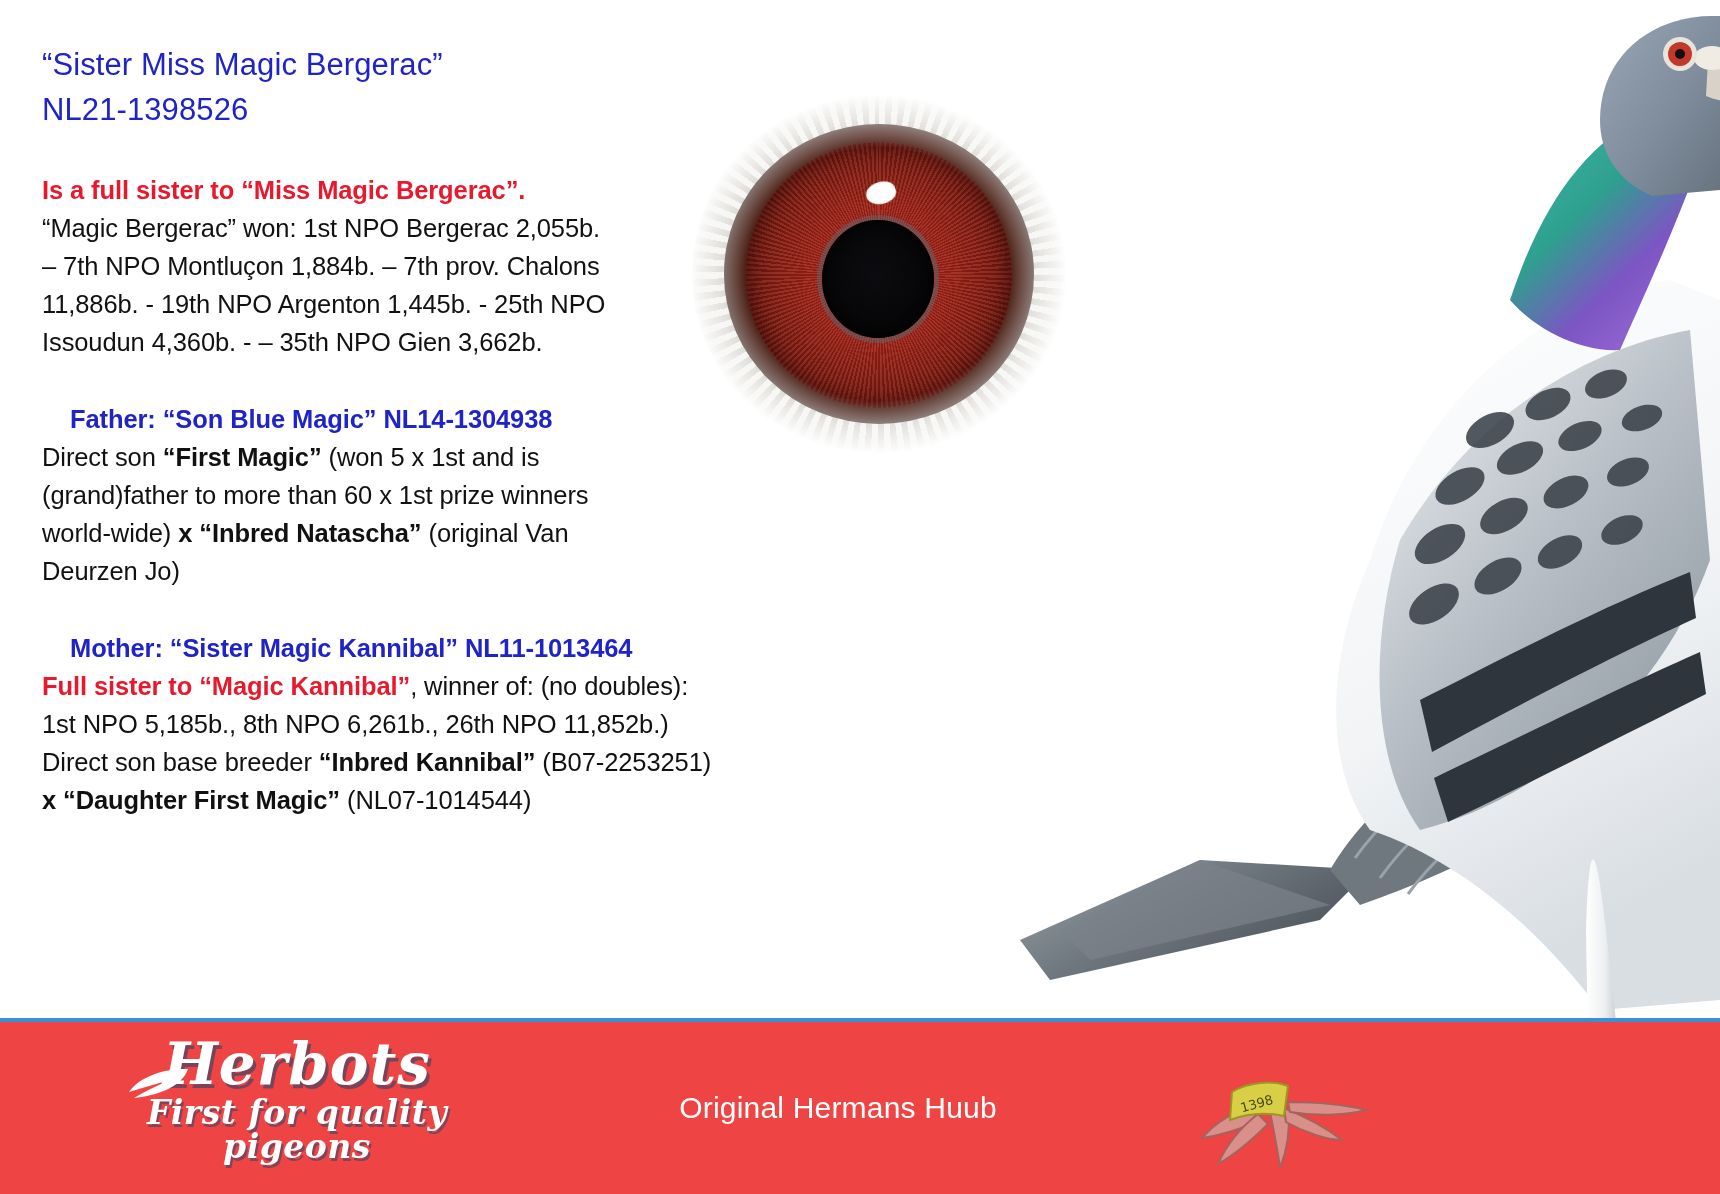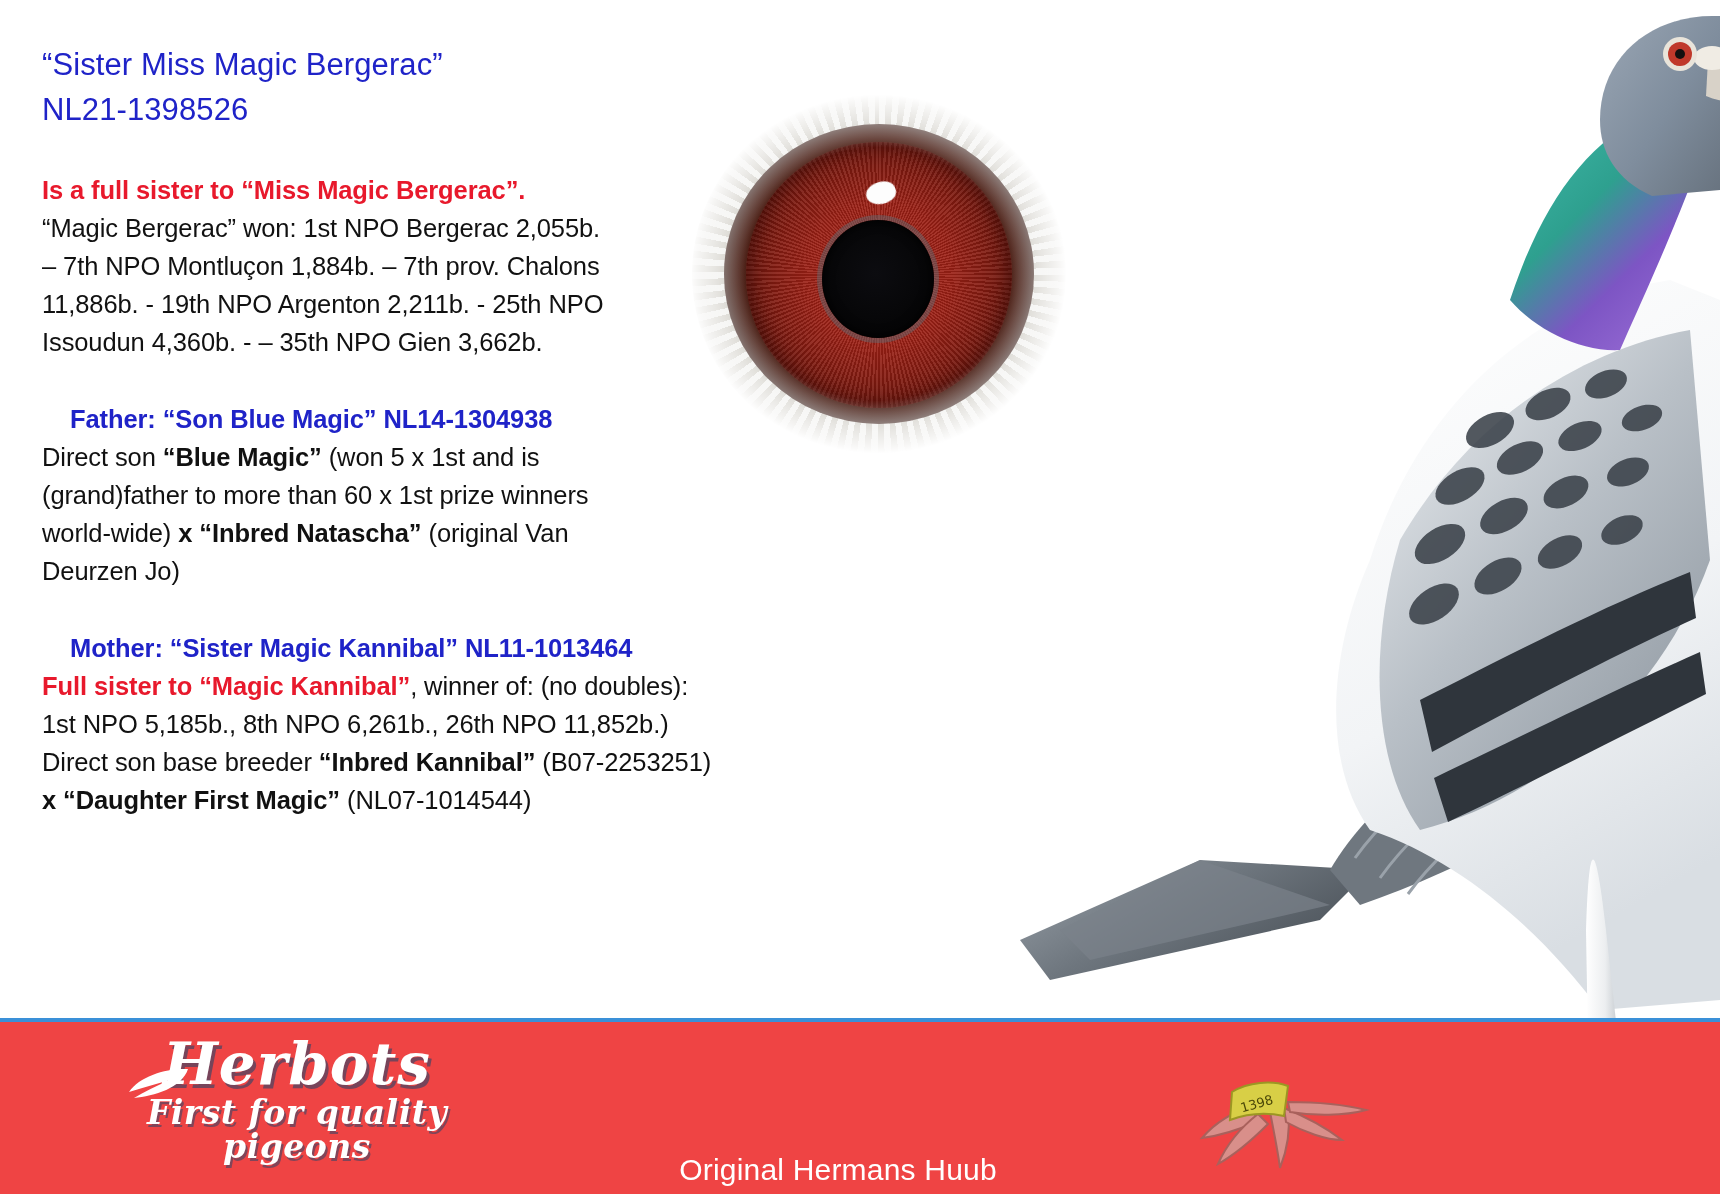--- a/index.html
+++ b/index.html
@@ -134,21 +134,21 @@
     font-size:33px;line-height:34px;
     letter-spacing:0.5px;
     text-shadow:2px 3px 0 rgba(20,70,110,0.5);
   }
   .feather{
     position:absolute;left:-6px;top:34px;width:64px;height:34px;
     z-index:2;
   }
   .banner-center{
     position:absolute;left:0;top:0;width:1720px;height:159px;
-    display:flex;align-items:flex-end;justify-content:center;
+    display:flex;align-items:center;justify-content:center;
     color:#ffffff;font-size:30px;letter-spacing:0.2px;
     pointer-events:none;
   }
   .banner-center span{transform:translate(-22px,10px);}
 
   
   .feet{
     position:absolute;left:1196px;bottom:22px;width:200px;height:100px;z-index:60;
   }
 </style>
@@ -161,29 +161,29 @@
 
     <div class="title-line">“Sister Miss Magic Bergerac”</div>
     <div class="title-id">NL21-1398526</div>
 
     <div class="blk-gap"></div>
 
     <div class="block">
       <div class="para-line red-head">Is a full sister to “Miss Magic Bergerac”.</div>
       <div class="para-line">“Magic Bergerac” won: 1st NPO Bergerac 2,055b.</div>
       <div class="para-line">– 7th NPO Montluçon 1,884b. – 7th prov. Chalons</div>
-      <div class="para-line">11,886b. - 19th NPO Argenton 2,211b. - 25th NPO</div>
+      <div class="para-line">11,886b. - 19th NPO Argenton 1,445b. - 25th NPO</div>
       <div class="para-line">Issoudun 4,360b. - – 35th NPO Gien 3,662b.</div>
     </div>
 
     <div class="blk-gap"></div>
 
     <div class="block">
       <div class="para-line blue-head">Father: “Son Blue Magic” NL14-1304938</div>
-      <div class="para-line">Direct son <span class="b">“Blue Magic”</span> (won 5 x 1st and is</div>
+      <div class="para-line">Direct son <span class="b">“First Magic”</span> (won 5 x 1st and is</div>
       <div class="para-line">(grand)father to more than 60 x 1st prize winners</div>
       <div class="para-line">world-wide) <span class="b">x “Inbred Natascha”</span> (original Van</div>
       <div class="para-line">Deurzen Jo)</div>
     </div>
 
     <div class="blk-gap"></div>
 
     <div class="block">
       <div class="para-line blue-head">Mother: “Sister Magic Kannibal” NL11-1013464</div>
       <div class="para-line"><span class="red-head">Full sister to “Magic Kannibal”</span><span>, winner of: (no doubles):</span></div>

